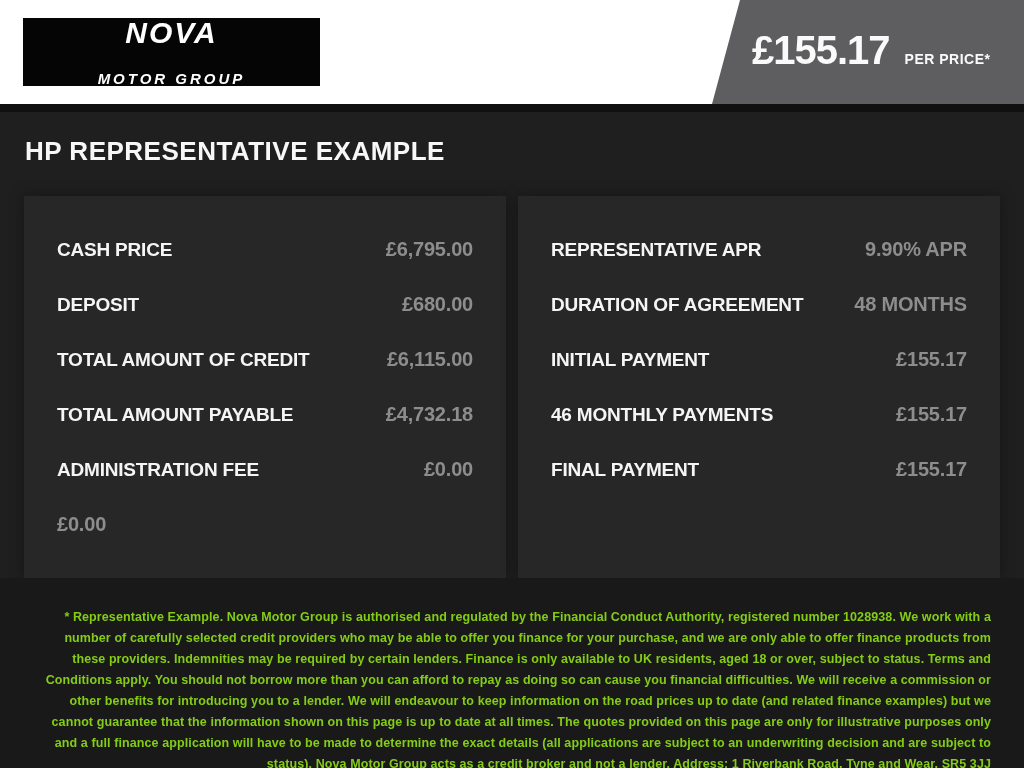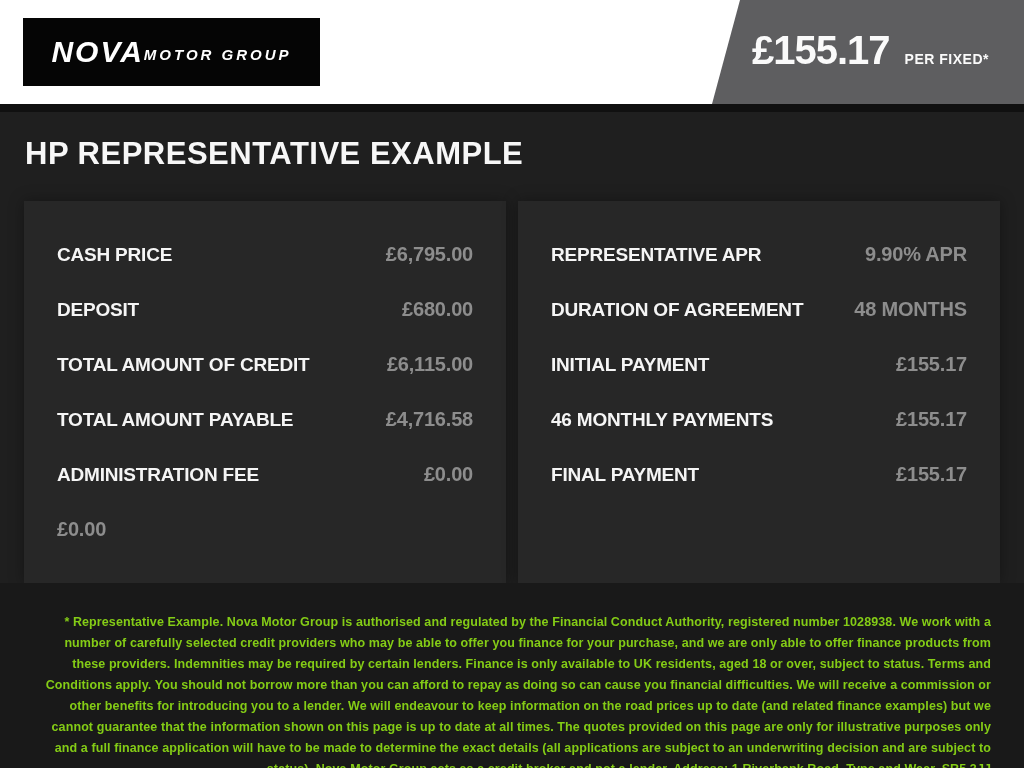--- a/index.html
+++ b/index.html
@@ -23,23 +23,23 @@
     background: #ffffff;
     position: relative;
     flex: 0 0 auto;
   }
   .logo-box {
     position: absolute;
     left: 23px; top: 18px;
     width: 297px; height: 68px;
     background: #050505;
     display: flex;
-    flex-direction: row;
+    flex-direction: column;
     align-items: center;
-    justify-content: center;
+    justify-content: space-between;
     line-height: 1;
   }
   .logo-nova {
     color: #ffffff;
     font-size: 30px;
     font-weight: bold;
     font-style: italic;
     letter-spacing: 2px;
   }
   .logo-sub {
@@ -81,21 +81,21 @@
   }
 
   
   .main {
     flex: 1 1 auto;
     background: #1f1f1f;
     padding: 0 24px;
   }
   .page-title {
     color: #f7f7f7;
-    font-size: 31px;
+    font-size: 26px;
     font-weight: bold;
     letter-spacing: 0.5px;
     margin: 0;
     padding: 24px 1px 0 1px;
   }
   .panels {
     display: flex;
     gap: 12px;
     margin-top: 29px;
   }
@@ -148,21 +148,21 @@
 
 <div class="page">
 
   <div class="header">
     <div class="logo-box">
       <span class="logo-nova">NOVA</span>
       <span class="logo-sub">MOTOR GROUP</span>
     </div>
     <div class="price-badge">
       <span class="price-amount">£155.17</span>
-      <span class="price-suffix">PER FIXED*</span>
+      <span class="price-suffix">PER PRICE*</span>
     </div>
   </div>
   <div class="header-shadow"></div>
 
   <div class="main">
     <h1 class="page-title">HP REPRESENTATIVE EXAMPLE</h1>
 
     <div class="panels">
 
       <div class="panel">
@@ -173,21 +173,21 @@
         <div class="finance-row">
           <span class="finance-label">DEPOSIT</span>
           <span class="finance-value">£680.00</span>
         </div>
         <div class="finance-row">
           <span class="finance-label">TOTAL AMOUNT OF CREDIT</span>
           <span class="finance-value">£6,115.00</span>
         </div>
         <div class="finance-row">
           <span class="finance-label">TOTAL AMOUNT PAYABLE</span>
-          <span class="finance-value">£4,716.58</span>
+          <span class="finance-value">£4,732.18</span>
         </div>
         <div class="finance-row">
           <span class="finance-label">ADMINISTRATION FEE</span>
           <span class="finance-value">£0.00</span>
         </div>
         <div class="finance-row">
           <span class="finance-value">£0.00</span>
         </div>
       </div>
 

